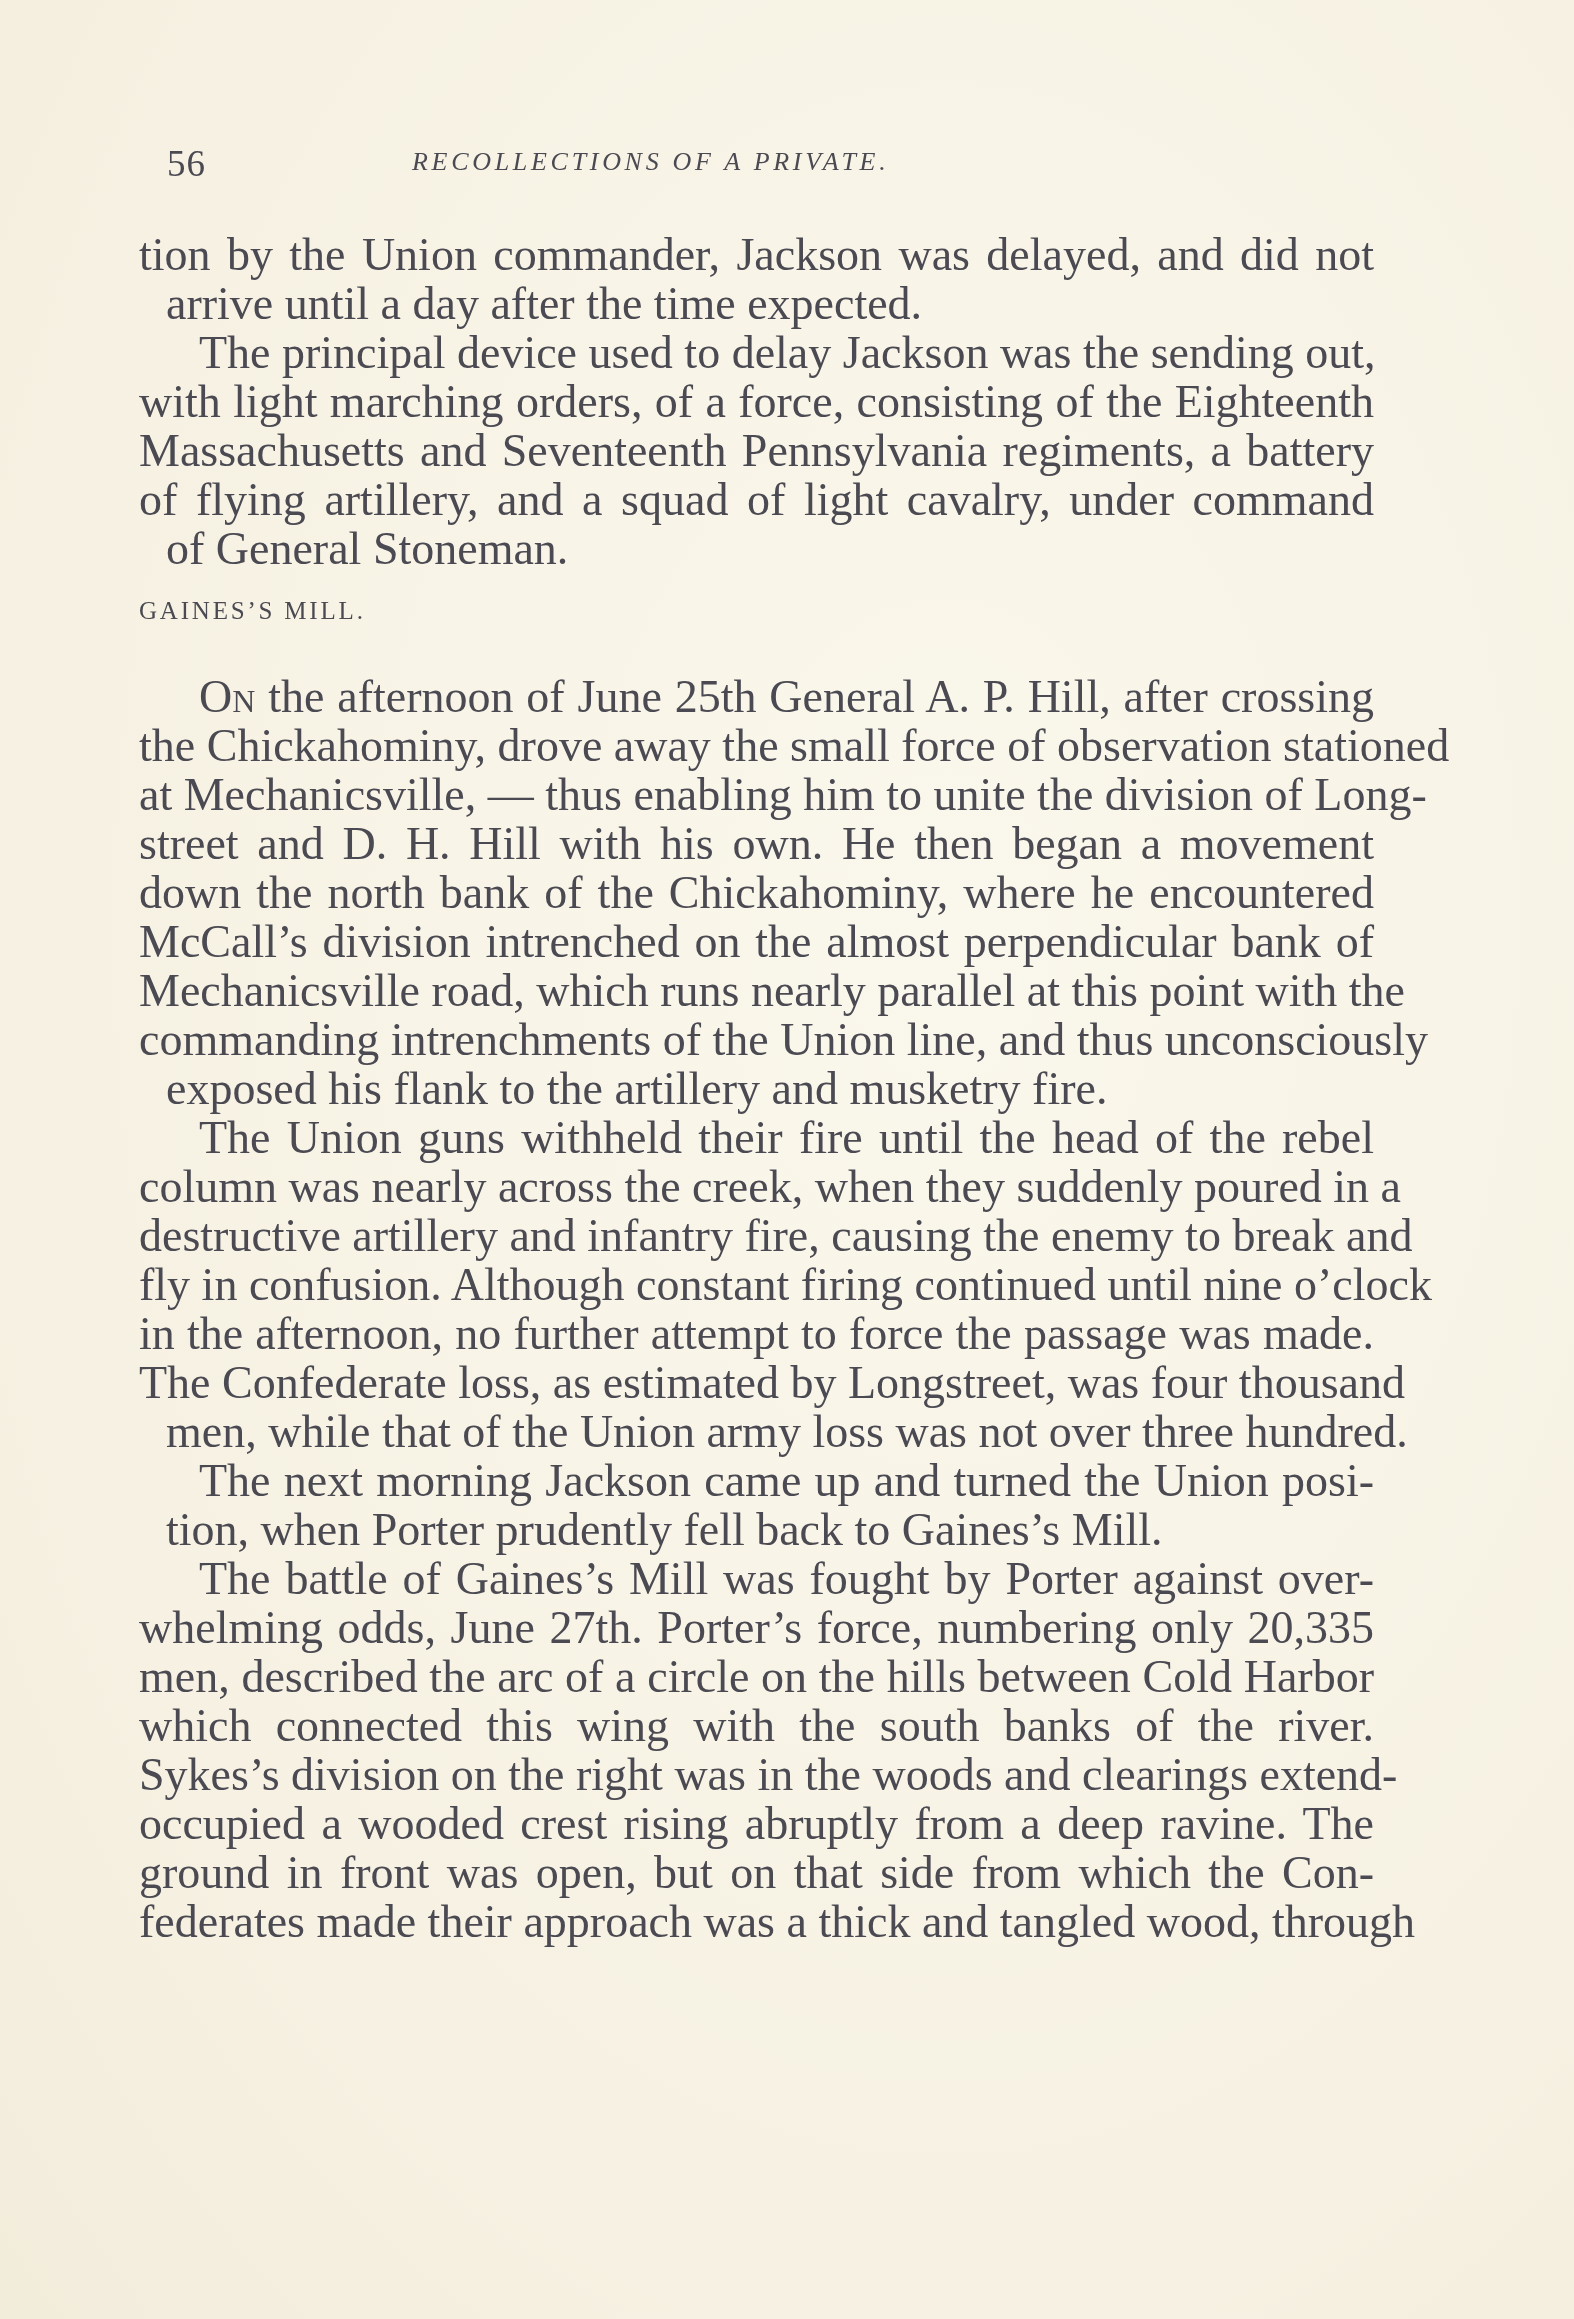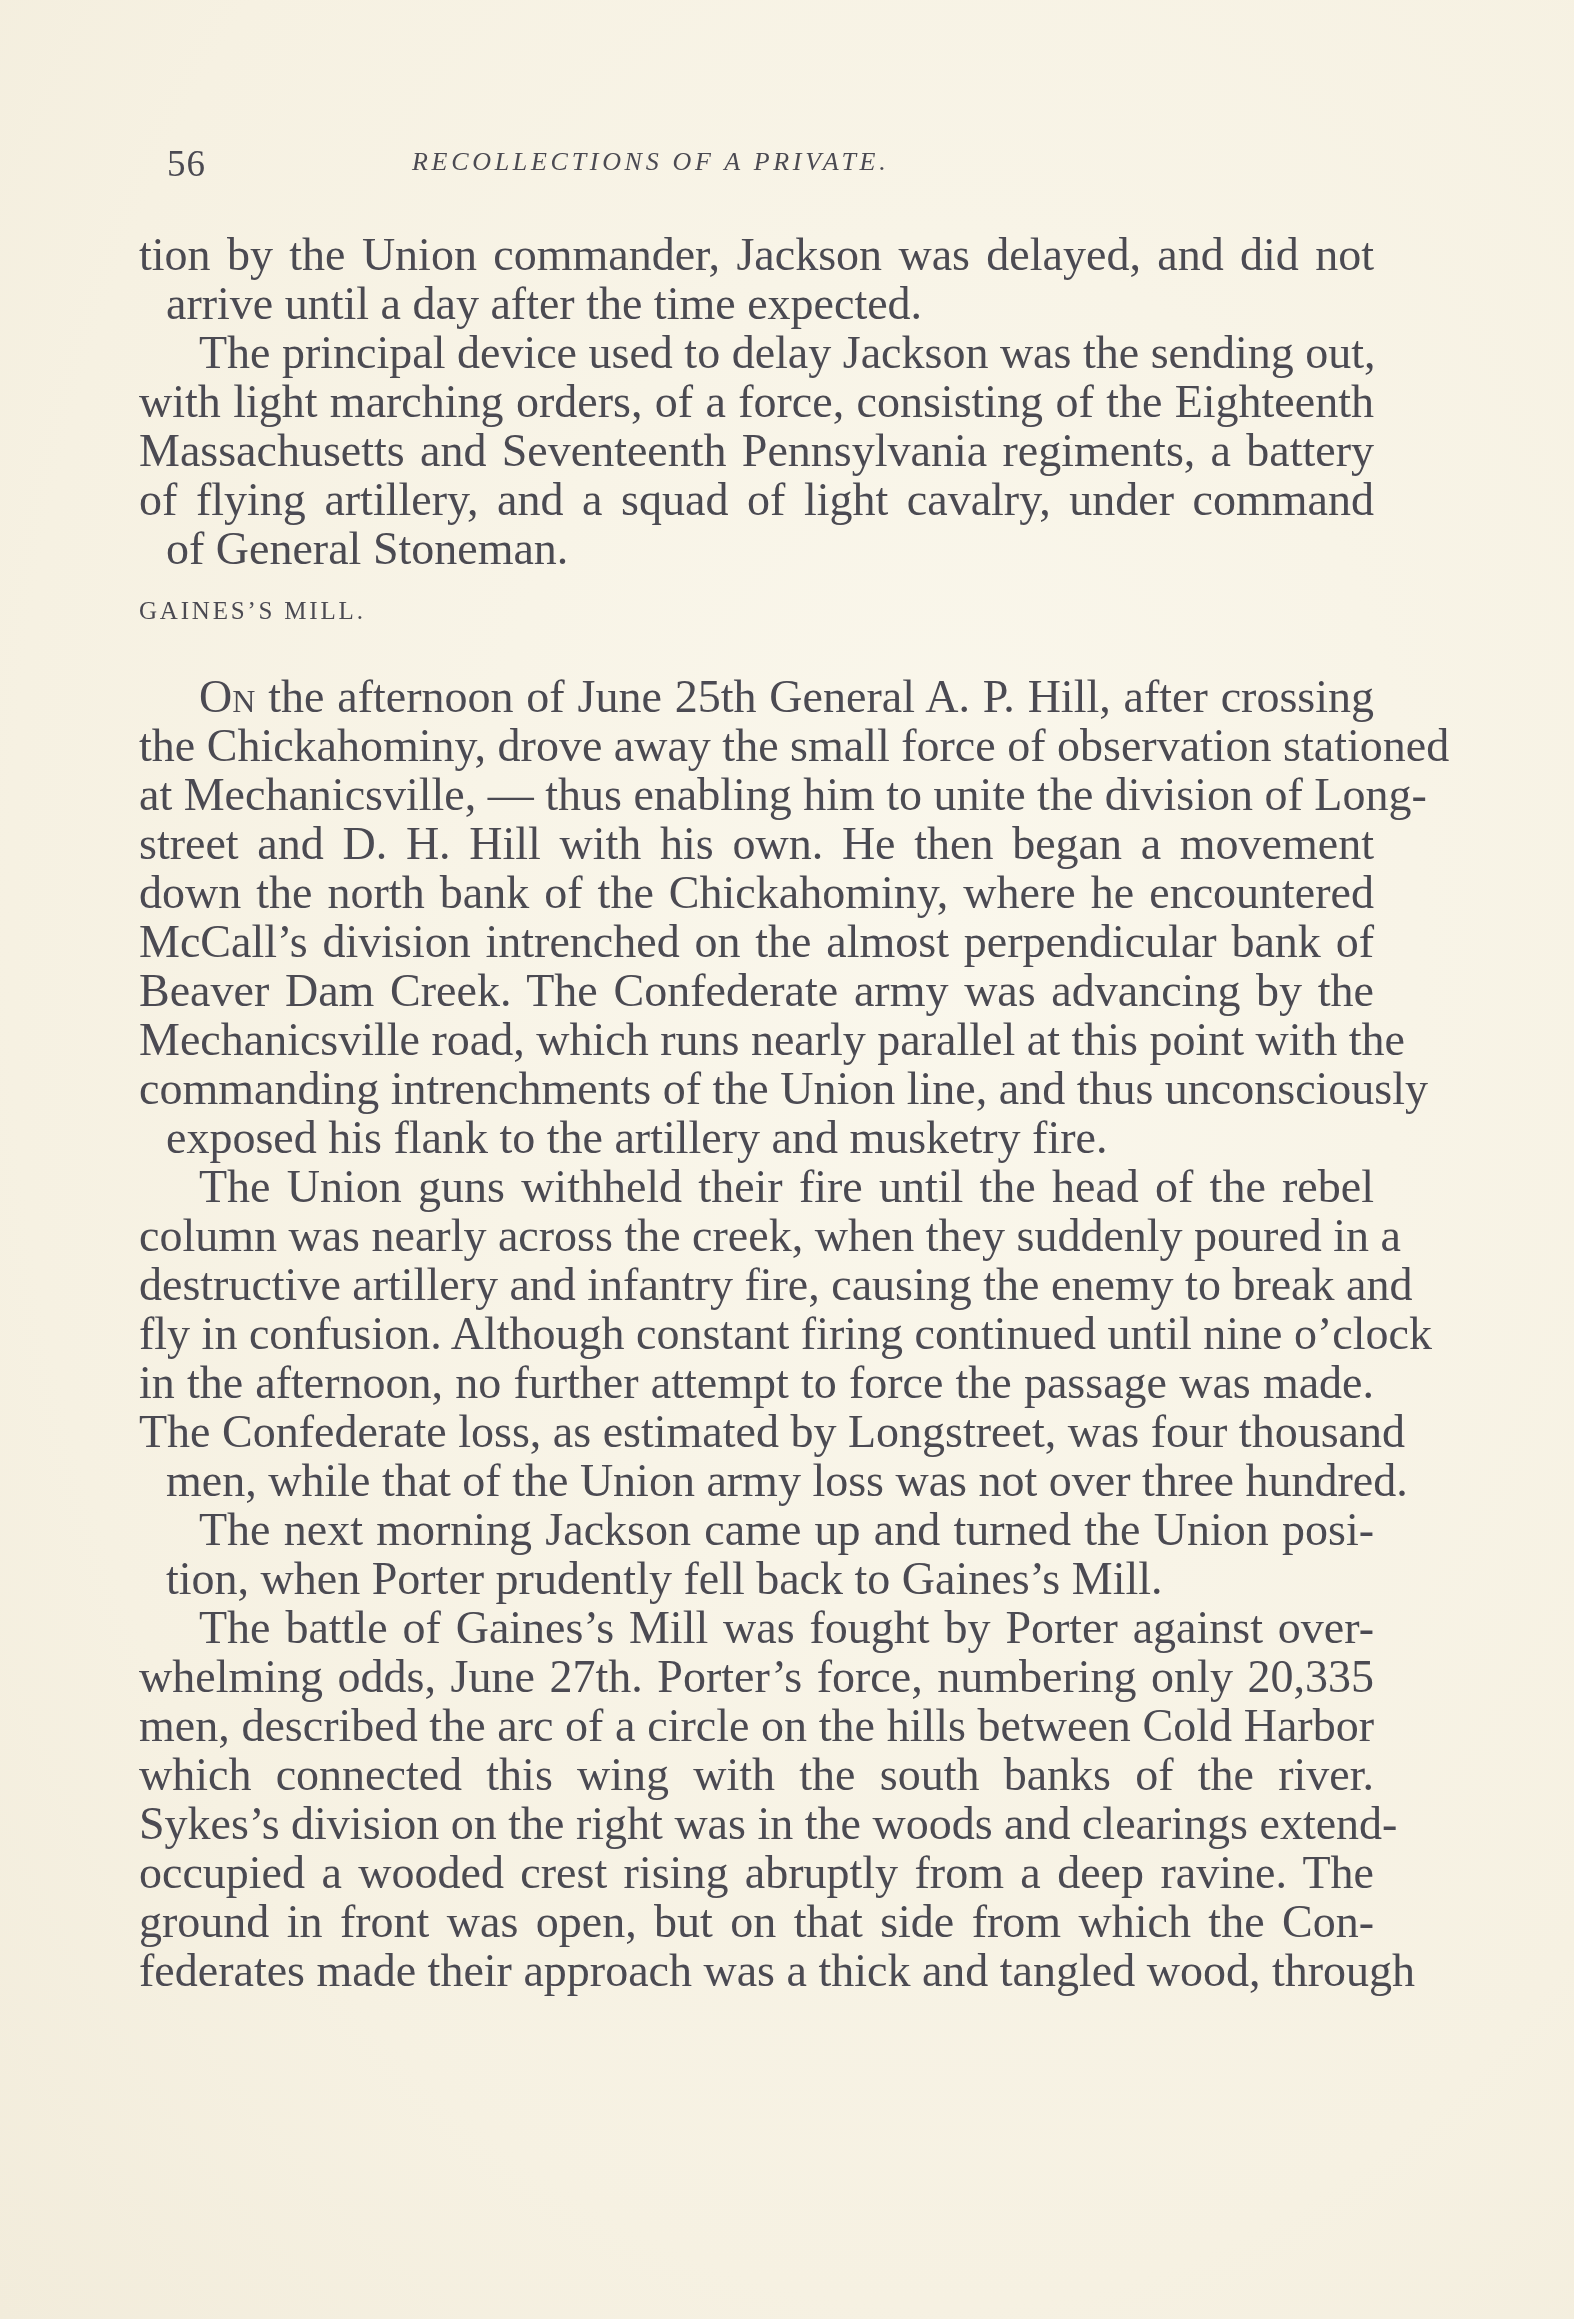--- a/index.html
+++ b/index.html
@@ -54,21 +54,20 @@
   <span class="line last">of General Stoneman.</span>
 
   <span class="section-heading">Gaines’s Mill.</span>
 
   <span class="line indent"><span class="sc">On</span><span> the afternoon of June 25th General A. P. Hill, after crossing</span></span>
   <span class="line">the Chickahominy, drove away the small force of observation stationed</span>
   <span class="line">at Mechanicsville, — thus enabling him to unite the division of Long-</span>
   <span class="line">street and D. H. Hill with his own.  He then began a movement</span>
   <span class="line">down the north bank of the Chickahominy, where he encountered</span>
   <span class="line">McCall’s division intrenched on the almost perpendicular bank of</span>
-  <span class="line">Beaver Dam Creek.  The Confederate army was advancing by the</span>
   <span class="line">Mechanicsville road, which runs nearly parallel at this point with the</span>
   <span class="line">commanding intrenchments of the Union line, and thus unconsciously</span>
   <span class="line last">exposed his flank to the artillery and musketry fire.</span>
 
   <span class="line indent">The Union guns withheld their fire until the head of the rebel</span>
   <span class="line">column was nearly across the creek, when they suddenly poured in a</span>
   <span class="line">destructive artillery and infantry fire, causing the enemy to break and</span>
   <span class="line">fly in confusion.  Although constant firing continued until nine o’clock</span>
   <span class="line">in the afternoon, no further attempt to force the passage was made.</span>
   <span class="line">The Confederate loss, as estimated by Longstreet, was four thousand</span>

